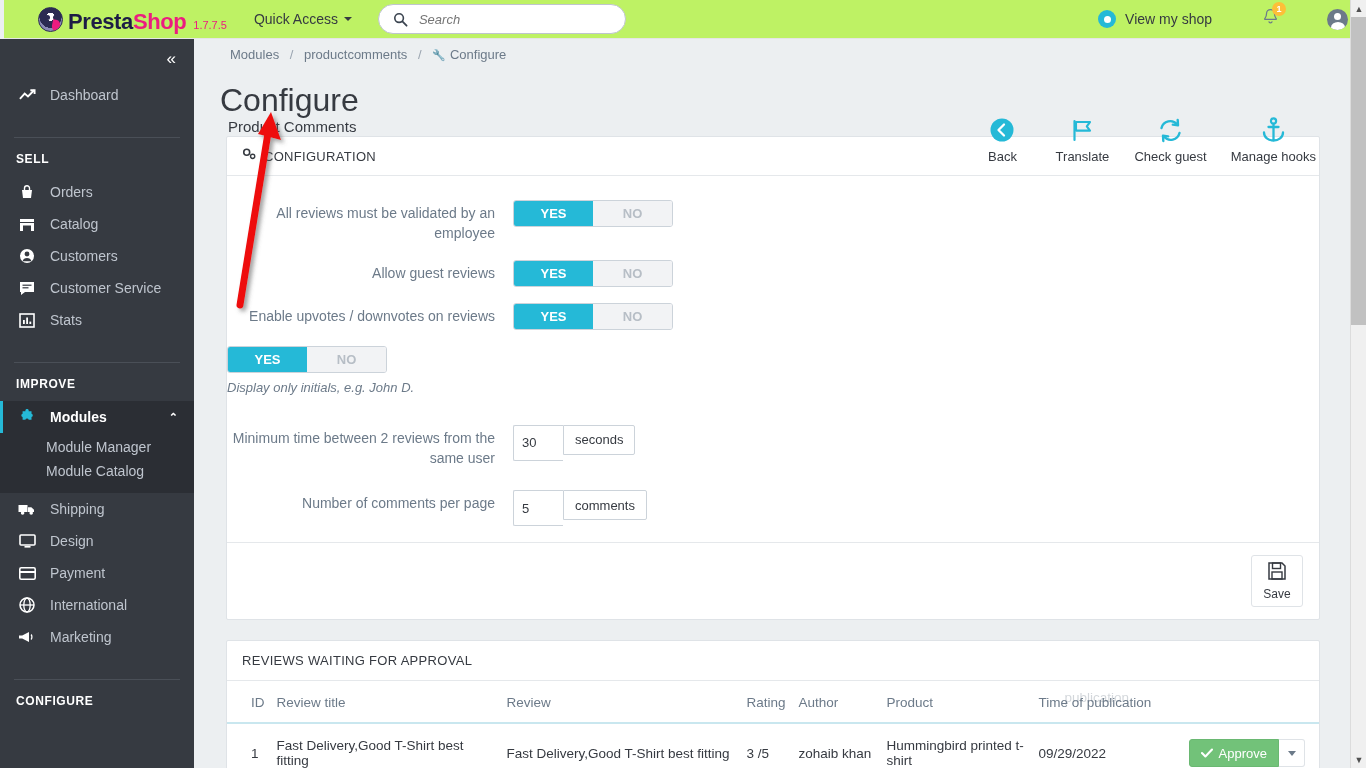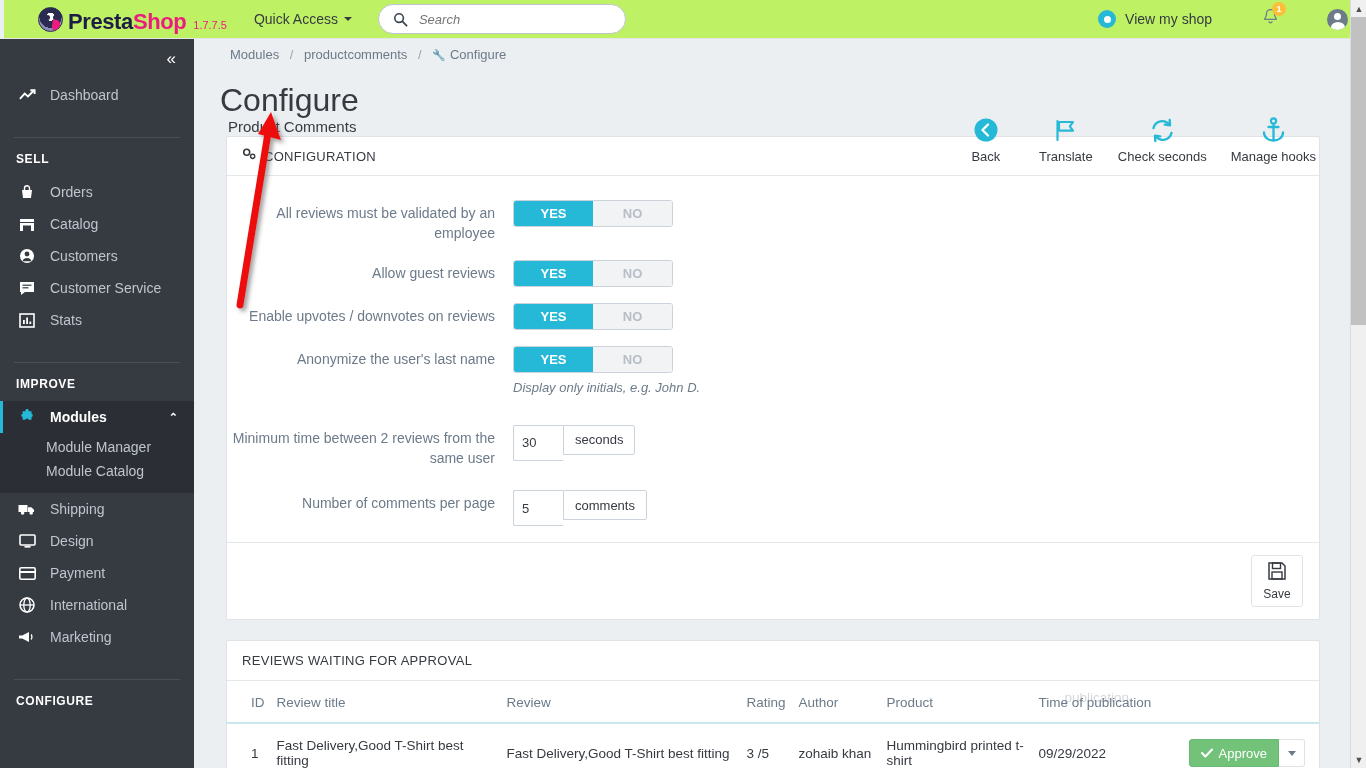--- a/index.html
+++ b/index.html
@@ -517,21 +517,21 @@
       </div>
       <div class="tool-btn">
         <span class="ti">
           <svg width="27" height="27" viewBox="0 0 27 27">
               <path d="M4.5 11a9 9 0 0 1 15.6-3.6" fill="none" stroke="#25b9d7" stroke-width="2.4" stroke-linecap="round"></path>
               <polyline points="20.7,3 21,8.2 15.8,7.6" fill="none" stroke="#25b9d7" stroke-width="2.4" stroke-linecap="round" stroke-linejoin="round"></polyline>
               <path d="M22.5 16a9 9 0 0 1-15.6 3.6" fill="none" stroke="#25b9d7" stroke-width="2.4" stroke-linecap="round"></path>
               <polyline points="6.3,24 6,18.8 11.2,19.4" fill="none" stroke="#25b9d7" stroke-width="2.4" stroke-linecap="round" stroke-linejoin="round"></polyline>
             </svg>
         </span>
-        <span class="tl">Check seconds</span>
+        <span class="tl">Check guest</span>
       </div>
       <div class="tool-btn">
         <span class="ti">
           <svg width="27" height="28" viewBox="0 0 27 28">
               <circle cx="13.5" cy="5" r="2.6" fill="none" stroke="#25b9d7" stroke-width="2.2"></circle>
               <line x1="13.5" y1="7.8" x2="13.5" y2="24" stroke="#25b9d7" stroke-width="2.3" stroke-linecap="round"></line>
               <line x1="8.5" y1="11" x2="18.5" y2="11" stroke="#25b9d7" stroke-width="2.3" stroke-linecap="round"></line>
               <path d="M4 16.5c0 5 4.5 8 9.5 8s9.5-3 9.5-8" fill="none" stroke="#25b9d7" stroke-width="2.3" stroke-linecap="round"></path>
             </svg>
         </span>
@@ -576,21 +576,20 @@
         <div class="form-label">Enable upvotes / downvotes on reviews</div>
         <div class="form-ctrl">
           <div class="switch">
             <span class="on">YES</span>
             <span class="off">NO</span>
           </div>
         </div>
       </div>
 
       <div class="form-row">
-        <div class="form-label">Anonymize the user's last name</div>
         <div class="form-ctrl">
           <div class="switch">
             <span class="on">YES</span>
             <span class="off">NO</span>
           </div>
           <div class="hint">Display only initials, e.g. John D.</div>
         </div>
       </div>
 
       <div class="form-row" style="margin-top:30px;">

